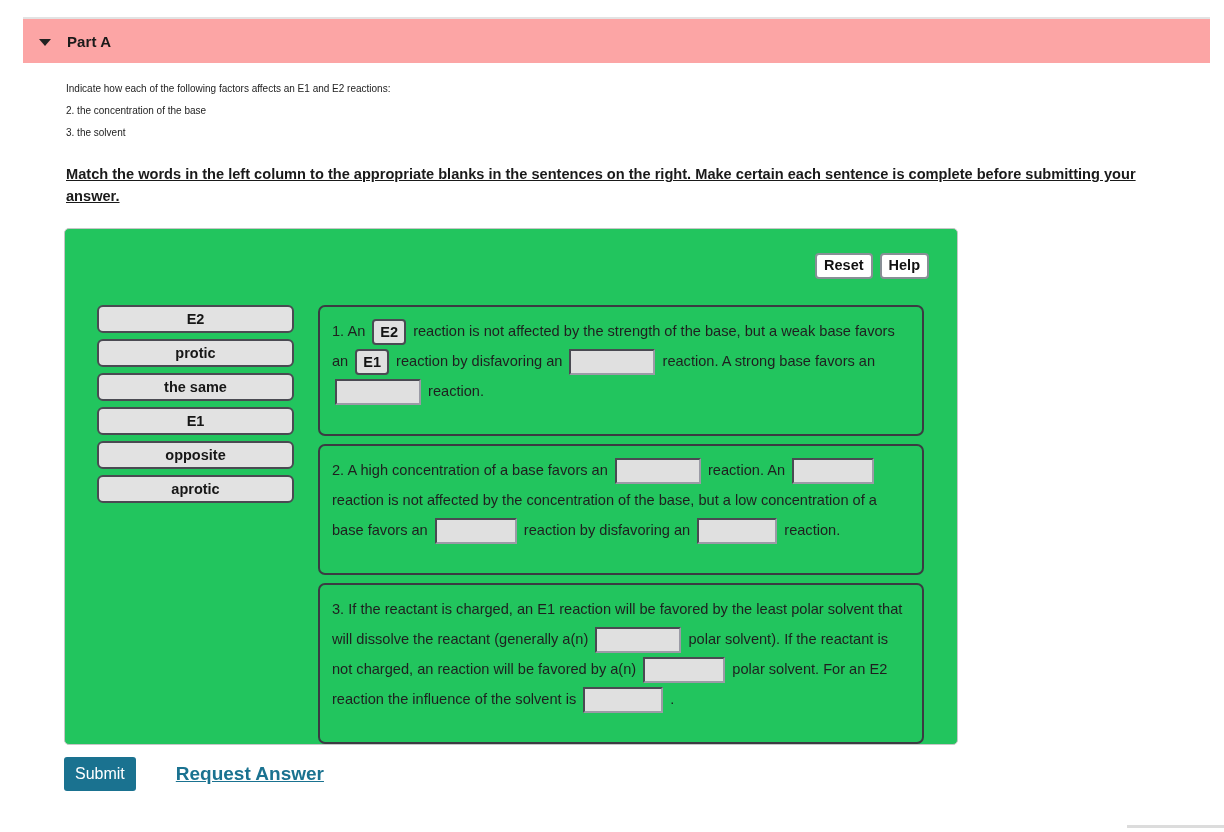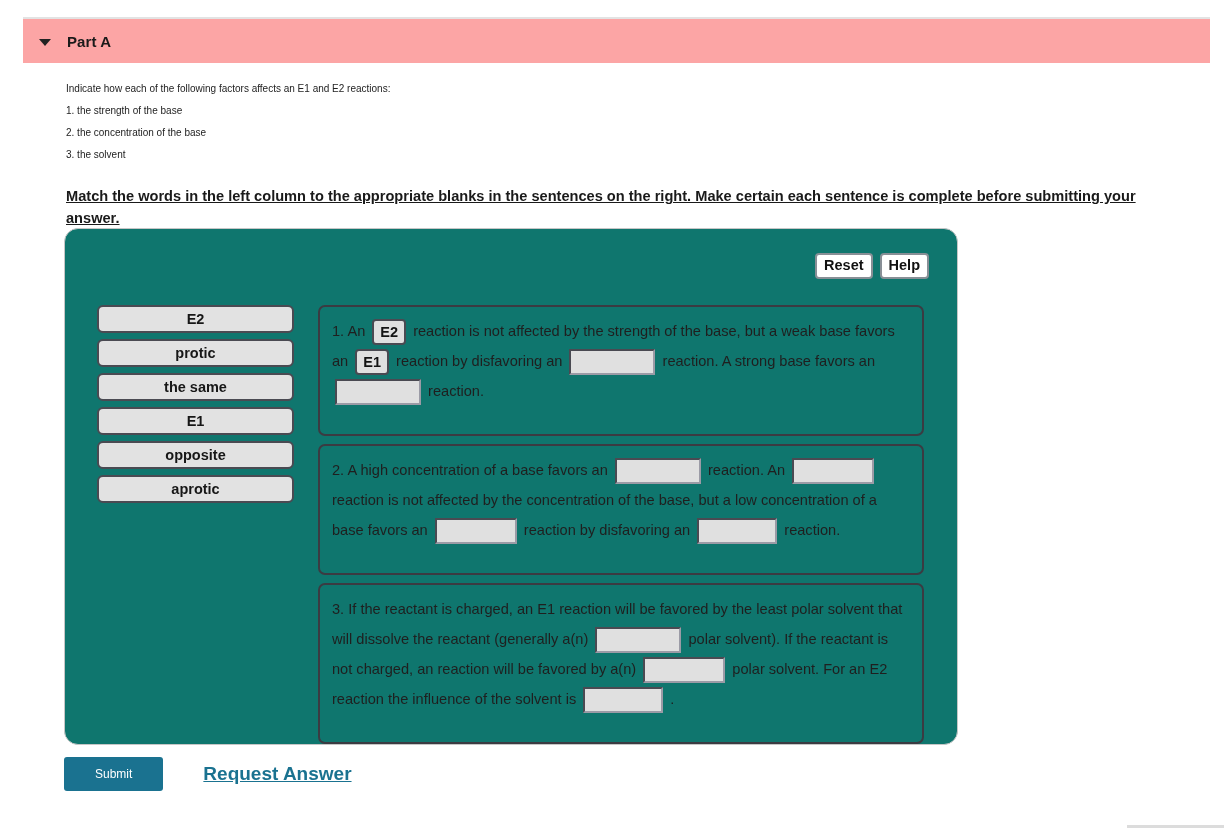--- a/index.html
+++ b/index.html
@@ -73,23 +73,23 @@
   }
 
   
   .activity-panel {
     position: absolute;
     left: 64px;
     top: 228px;
     width: 894px;
     height: 517px;
     border: 1px solid #c6c6c6;
-    border-radius: 14px;
-    box-sizing: border-box;
-    background: #0f766e;
+    border-radius: 5px;
+    box-sizing: border-box;
+    background: #22c55e;
   }
 
   .tool-row {
     position: absolute;
     right: 28px;
     top: 24px;
     display: flex;
     gap: 7px;
   }
   .tool-btn {
@@ -185,25 +185,25 @@
   .footer {
     position: absolute;
     left: 64px;
     top: 757px;
     display: flex;
     align-items: center;
   }
   .submit-btn {
     background: #1a7290;
     color: #ffffff;
-    font-size: 12px;
+    font-size: 16px;
     font-family: "Liberation Sans", sans-serif;
     border: none;
     border-radius: 3px;
-    padding: 9px 31px;
+    padding: 9px 11px;
     cursor: pointer;
     line-height: 16px;
   }
   .request-answer {
     margin-left: 40px;
     color: #1a7290;
     font-size: 19px;
     font-weight: bold;
     text-decoration: underline;
     cursor: pointer;
@@ -223,21 +223,20 @@
 
 <div class="part-header">
   <div class="part-header-inner">
     <div class="caret"></div>
     <span class="part-title">Part A</span>
   </div>
 </div>
 
 <div class="question-body">
   <div class="intro-line">Indicate how each of the following factors affects an E1 and E2 reactions:</div>
-  <div class="intro-line">1. the strength of the base</div>
   <div class="intro-line">2. the concentration of the base</div>
   <div class="intro-line">3. the solvent</div>
   <div class="instruction">Match the words in the left column to the appropriate blanks in the sentences on the right. Make certain each sentence is complete before submitting your answer.</div>
 </div>
 
 <div class="activity-panel">
 
   <div class="tool-row">
     <button class="tool-btn">Reset</button>
     <button class="tool-btn">Help</button>

